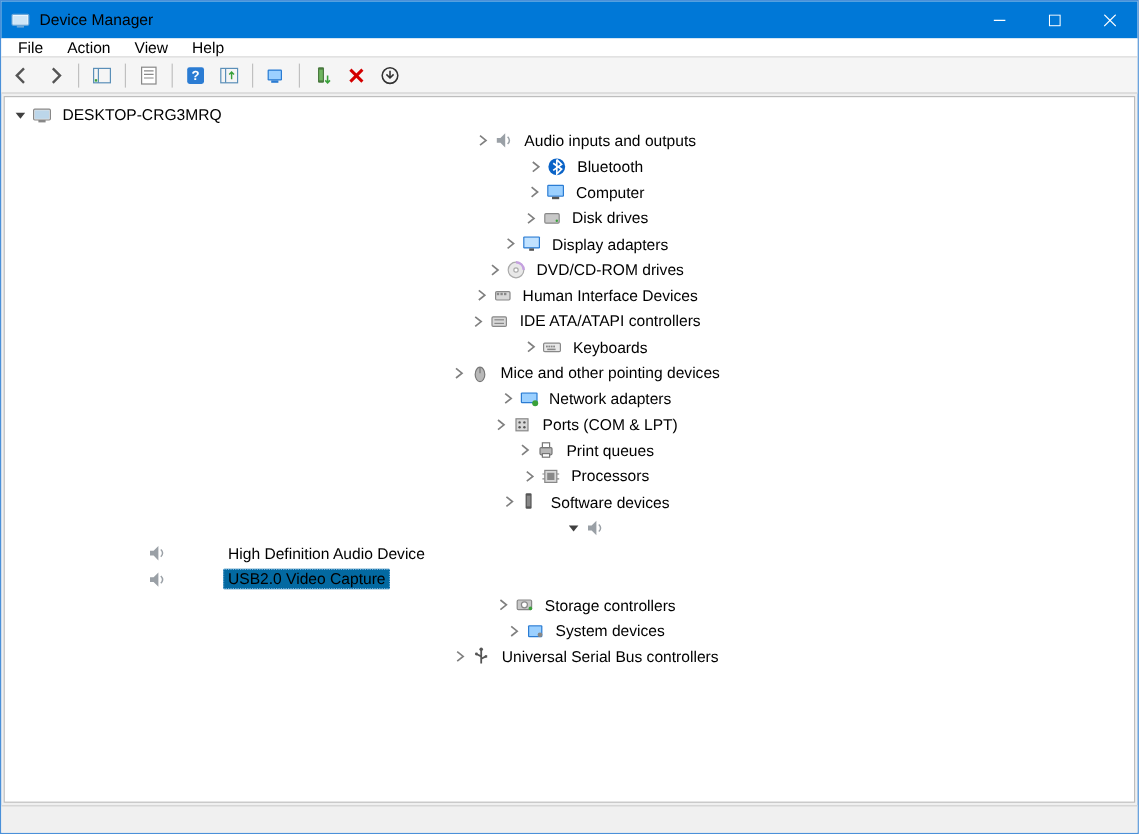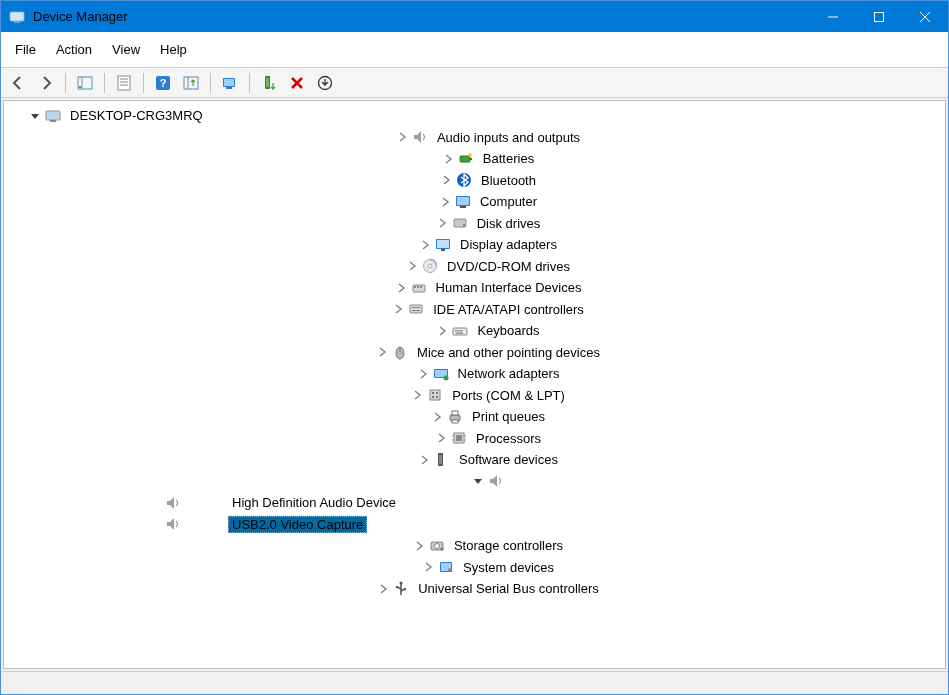--- a/index.html
+++ b/index.html
@@ -32,21 +32,21 @@
   .titlebar .spacer { flex: 1; }
   .win-btn {
     width: 46px; height: 31px;
     display: inline-flex; align-items: center; justify-content: center;
     color: #fff;
   }
 
   
   .menubar {
     background: #fff;
-    height: 36px;
+    height: 16px;
     display: flex;
     align-items: center;
     padding: 0 4px;
     border-bottom: 1px solid #d0d0d0;
     font-size: 13px;
     color: #000;
   }
   .menubar .menu-item {
     padding: 2px 10px;
   }
@@ -109,23 +109,23 @@
   }
   .node .label {
     padding: 1px 4px;
     border-radius: 1px;
   }
   .node.selected .label {
     background: #0369a1;
     outline: 1px dotted #7ab5e0;
     outline-offset: -1px;
   }
-  .indent-1 { padding-left: 24px; }
+  .indent-1 { padding-left: 6px; }
   .indent-2 { padding-left: 30px; justify-content: center; }
-  .indent-3 { padding-left: 102px; gap: 42px; }
+  .indent-3 { padding-left: 60px; gap: 42px; }
 
   
   .statusbar {
     height: 23px;
     background: #f0f0f0;
     border-top: 1px solid #d0d0d0;
   }
 
   
   svg.icon { width: 16px; height: 16px; }
@@ -272,35 +272,20 @@
         <span class="label">Audio inputs and outputs</span>
       </div>
       <div class="node indent-2">
         <span class="chevron ">
           <svg width="10" height="10" viewBox="0 0 10 10">
             <path d="M3 1 L8 5 L3 9" fill="none" stroke="#808080" stroke-width="1.4"></path>
           </svg>
         </span>
         <span class="dev-icon">
           <svg class="icon" viewBox="0 0 16 16">
-            <rect x="2" y="5" width="10" height="6" rx="1" fill="#3aa13a" stroke="#2a7a2a"></rect>
-            <rect x="12" y="7" width="2" height="2" fill="#2a7a2a"></rect>
-            <circle cx="12" cy="4" r="2" fill="#ffcc33"></circle>
-          </svg>
-        </span>
-        <span class="label">Batteries</span>
-      </div>
-      <div class="node indent-2">
-        <span class="chevron ">
-          <svg width="10" height="10" viewBox="0 0 10 10">
-            <path d="M3 1 L8 5 L3 9" fill="none" stroke="#808080" stroke-width="1.4"></path>
-          </svg>
-        </span>
-        <span class="dev-icon">
-          <svg class="icon" viewBox="0 0 16 16">
             <circle cx="8" cy="8" r="7" fill="#0a63c7"></circle>
             <path d="M8 2 L8 14 L12 10 L5 5 M8 2 L12 6 L5 11" fill="none" stroke="#fff" stroke-width="1.4"></path>
           </svg>
         </span>
         <span class="label">Bluetooth</span>
       </div>
       <div class="node indent-2">
         <span class="chevron ">
           <svg width="10" height="10" viewBox="0 0 10 10">
             <path d="M3 1 L8 5 L3 9" fill="none" stroke="#808080" stroke-width="1.4"></path>

